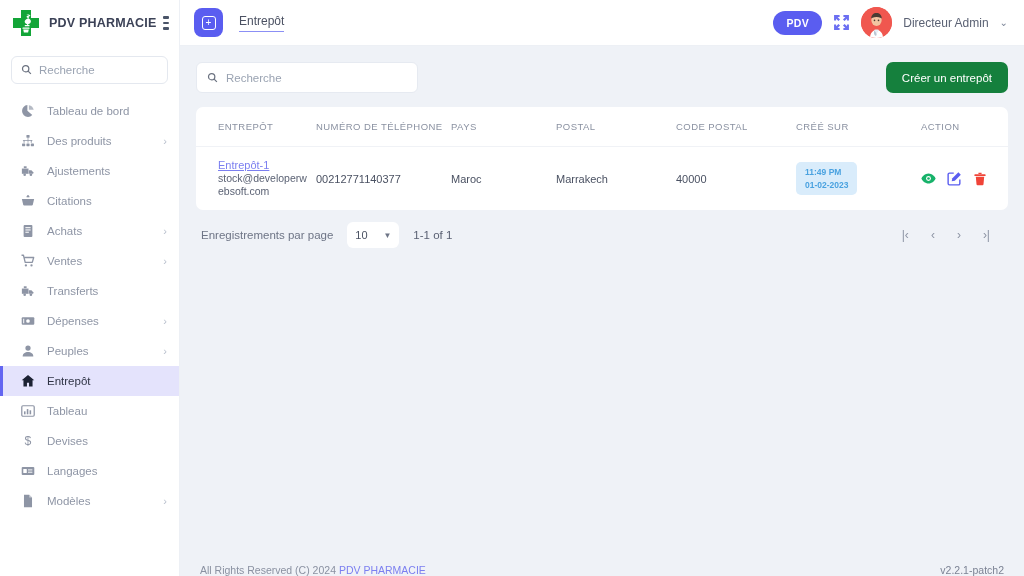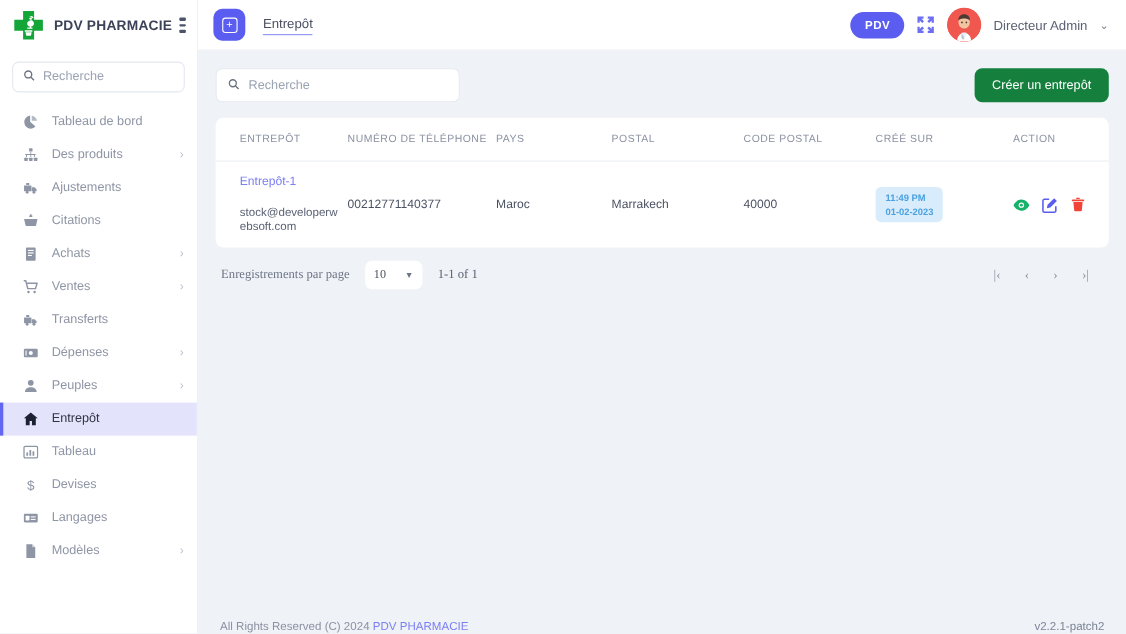--- a/index.html
+++ b/index.html
@@ -119,35 +119,35 @@
   thead th {
     text-align: left; font-size: 9.5px; font-weight: 400; color: #8a91a1;
     letter-spacing: .45px; padding: 14px 8px 14px 0; vertical-align: middle;
     border-bottom: 1px solid #f0f2f6;
   }
   thead th:first-child { padding-left: 22px; }
   tbody td {
     font-size: 11px; color: #4a5162; padding: 12px 8px 12px 0; vertical-align: middle;
   }
   tbody td:first-child { padding-left: 22px; }
-  .wh-name { color: #7b7ff0; font-size: 11px; display: block; margin-bottom: 16px; }
+  .wh-name { color: #7b7ff0; font-size: 11px; display: block; margin-bottom: 1px; text-decoration: underline; }
   .wh-mail { color: #5b6274; font-size: 10.5px; width: 108px; line-height: 1.25; word-break: break-all; }
   .date-badge {
     display: inline-block; background: #d9ecfb; color: #4aa2e0;
     border-radius: 5px; padding: 4px 9px; font-size: 8.5px; line-height: 1.45;
     text-align: left; font-weight: 600;
   }
   .actions { display: flex; gap: 11px; align-items: center; }
   .act { cursor: pointer; display: flex; align-items: center; }
   .act.eye { color: #17b26a; }
   .act.edit { color: #5a5df0; }
   .act.del { color: #f04438; }
 
   .pager {
-    display: flex; align-items: center; padding: 12px 18px 12px 5px; gap: 14px; font-family: Liberation Serif, serif;
+    display: flex; align-items: center; padding: 12px 18px 12px 5px; gap: 14px;
   }
   .pager-label { font-size: 11.5px; color: #6e7586; }
   .rows-select {
     background: #fff; border-radius: 6px; height: 26px; min-width: 52px;
     display: flex; align-items: center; justify-content: space-between;
     padding: 0 8px; gap: 9px; font-size: 11px; color: #4a5162; cursor: pointer;
   }
   .rows-select .caret { font-size: 8px; color: #6e7586; }
   .range { font-size: 11.5px; color: #5a6173; }
   .pager-right { margin-left: auto; display: flex; gap: 22px; align-items: center; }

